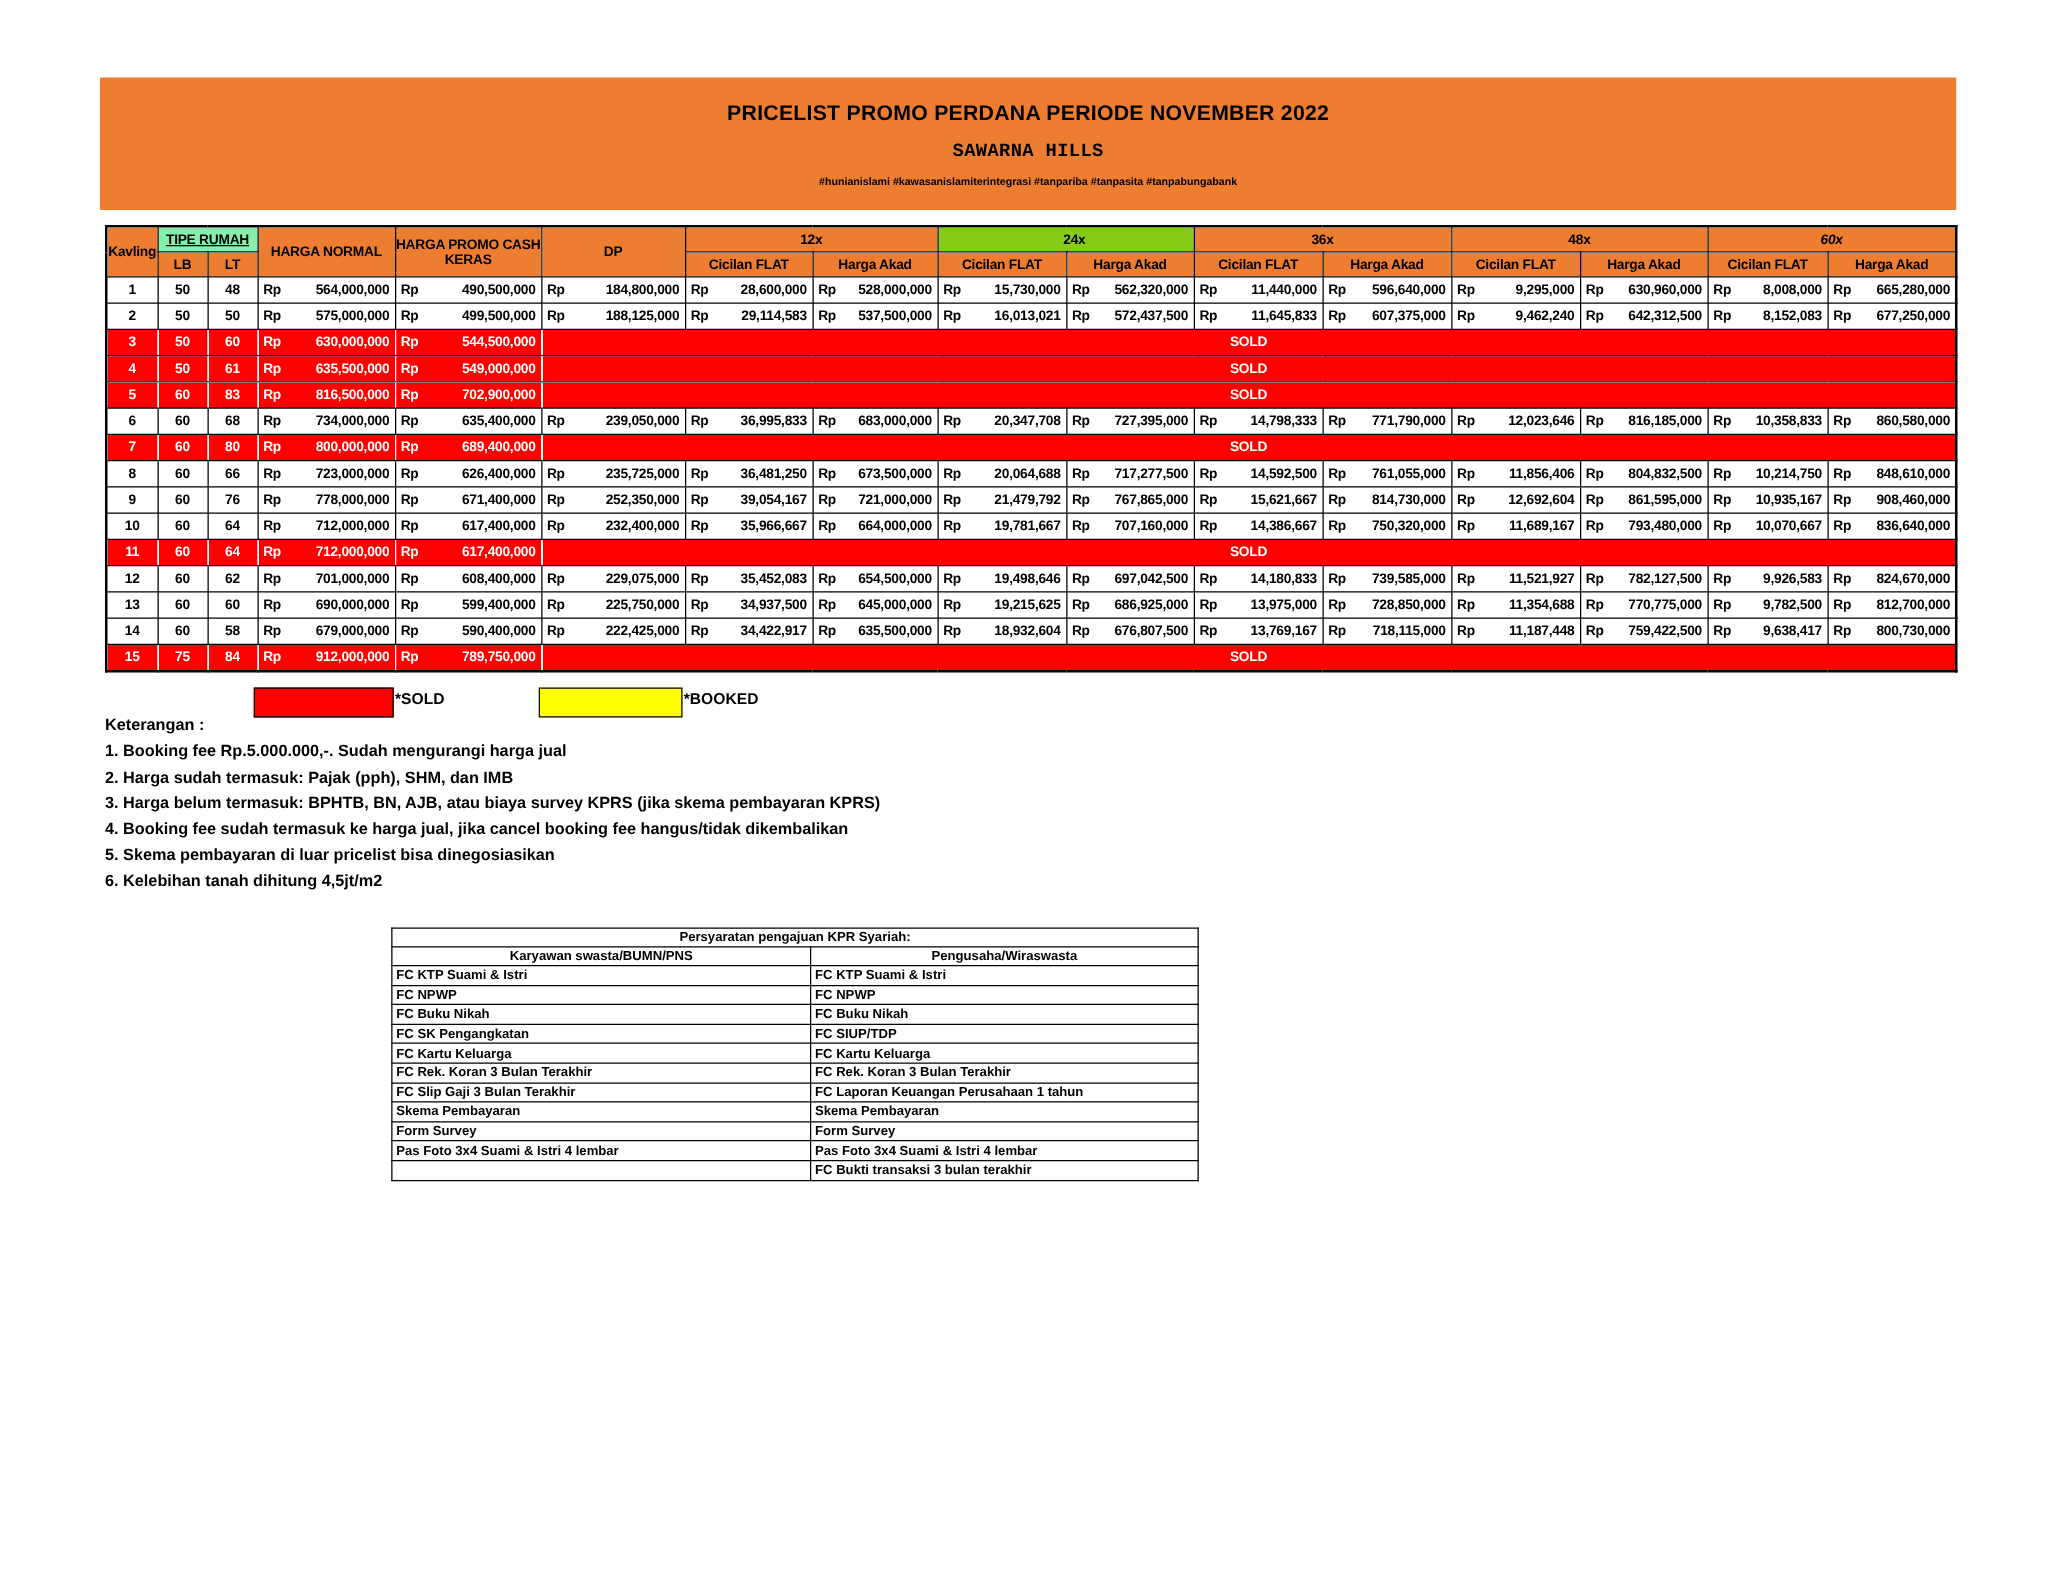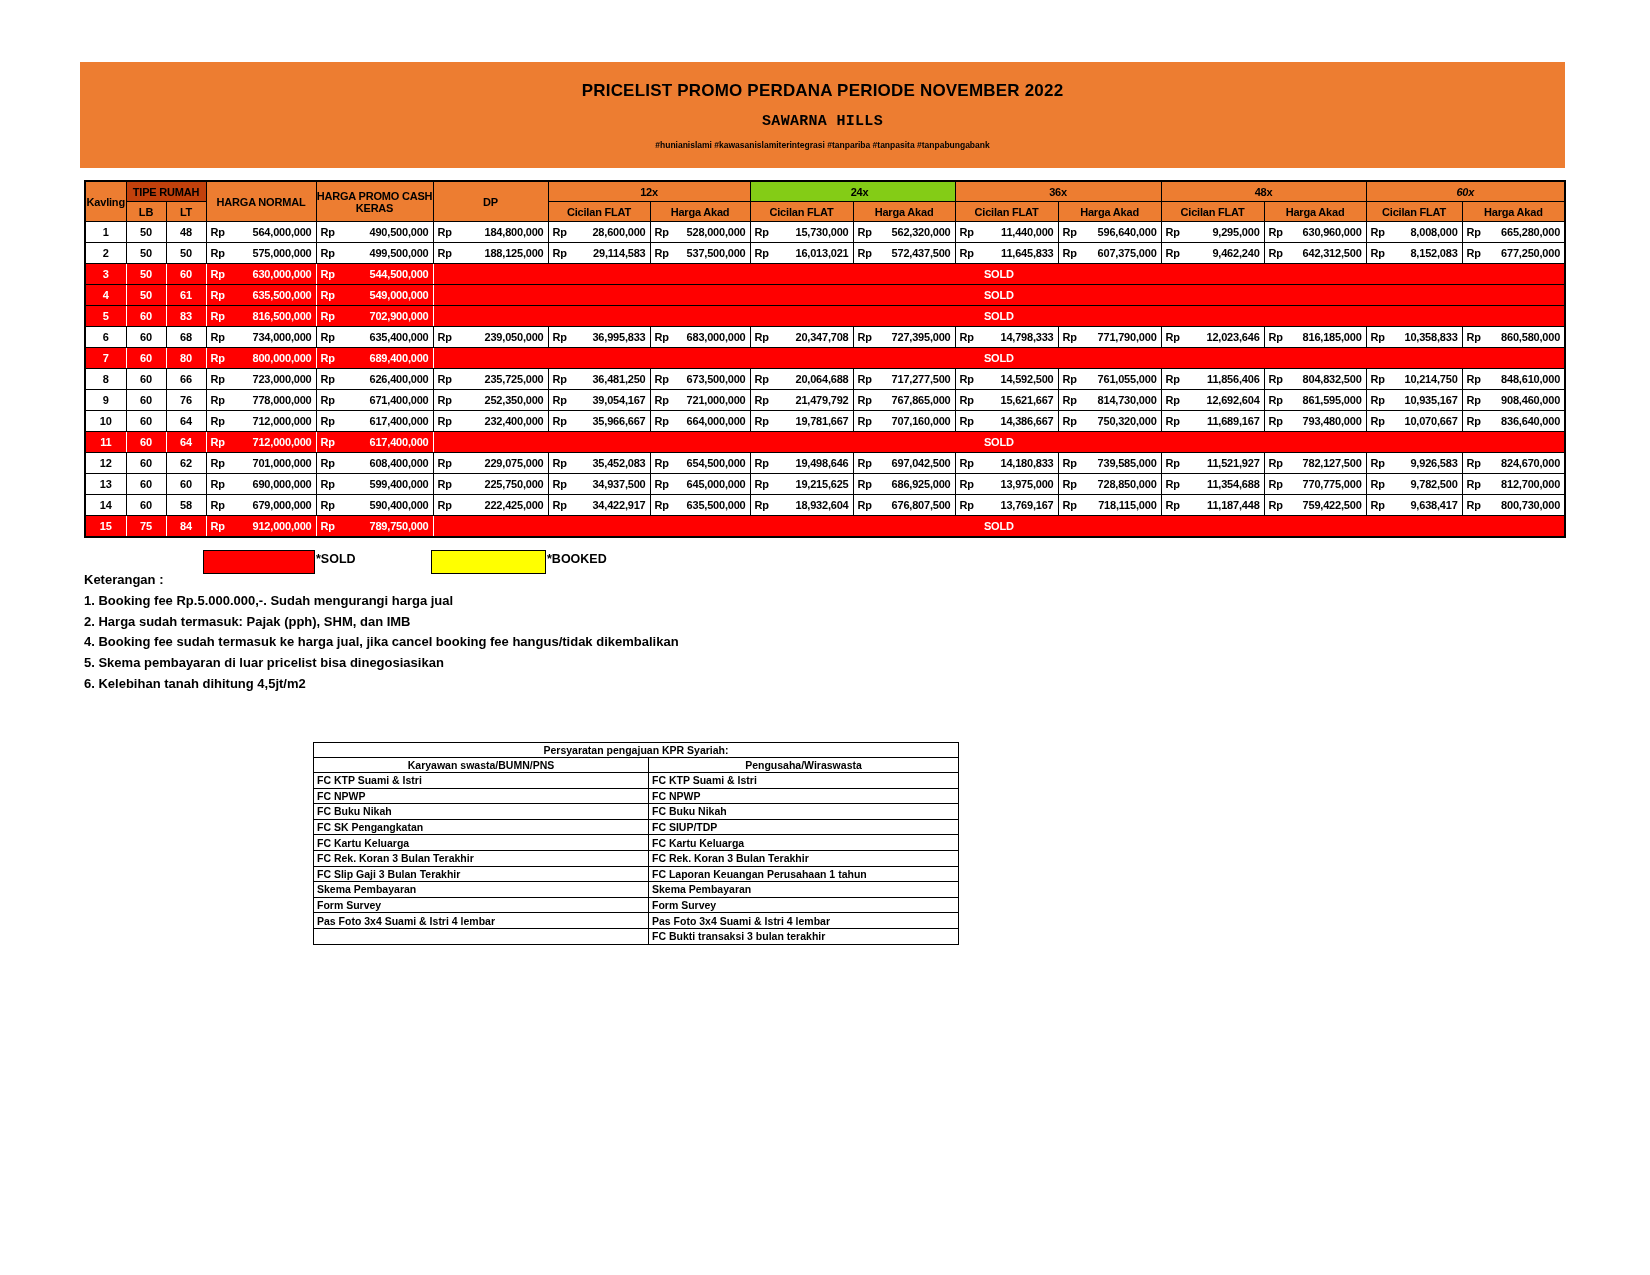--- a/index.html
+++ b/index.html
@@ -67,21 +67,21 @@
         <col style="width:103px">
           <col style="width:103px">
         <col style="width:103px">
           <col style="width:102px">
         <col style="width:96px">
           <col style="width:103px">
       </colgroup>
       <thead>
         <tr>
           <th rowspan="2" style="background: rgb(237, 125, 49);">Kavling</th>
-          <th colspan="2" style="background: #c2410c;">TIPE RUMAH</th>
+          <th colspan="2" style="background: #86efac; text-decoration: underline;">TIPE RUMAH</th>
           <th rowspan="2" style="background: rgb(237, 125, 49); text-align: center;">HARGA NORMAL</th>
           <th rowspan="2" style="white-space: normal; line-height: 12px; background: rgb(237, 125, 49);">HARGA PROMO CASH KERAS</th>
           <th rowspan="2" style="background: rgb(237, 125, 49);">DP</th>
           <th colspan="2" style="background: rgb(237, 125, 49);">12x</th>
           <th colspan="2" style="background: #84cc16; padding-left: 14px;">24x</th>
           <th colspan="2" style="background: rgb(237, 125, 49);">36x</th>
           <th colspan="2" style="background: rgb(237, 125, 49);">48x</th>
           <th colspan="2" style="background: rgb(237, 125, 49); font-style: italic;">60x</th>
         </tr>
         <tr>
@@ -961,20 +961,21 @@
 
   <div class="swatch" id="legend-sold-swatch" style="left: 203px; width: 110px; background: rgb(255, 0, 0);"></div>
   <div class="swatch-label" style="left:316px;">*SOLD</div>
   <div class="swatch" id="legend-booked-swatch" style="left: 431px; width: 113px; background: rgb(255, 255, 0);"></div>
   <div class="swatch-label" style="left:547px;">*BOOKED</div>
 
   <div class="notes">
     <div>Keterangan :</div>
     <div>1. Booking fee Rp.5.000.000,-. Sudah mengurangi harga jual</div>
     <div>2. Harga sudah termasuk: Pajak (pph), SHM, dan IMB</div>
+    <div>3. Harga belum termasuk: BPHTB, BN, AJB, atau biaya survey KPRS (jika skema pembayaran KPRS)</div>
     <div>4. Booking fee sudah termasuk ke harga jual, jika cancel booking fee hangus/tidak dikembalikan</div>
     <div>5. Skema pembayaran di luar pricelist bisa dinegosiasikan</div>
     <div>6. Kelebihan tanah dihitung 4,5jt/m2</div>
   </div>
 
   <div class="kpr-wrap">
     <table class="kpr-table">
       <colgroup>
           <col style="width:335px">
           <col style="width:310px">

